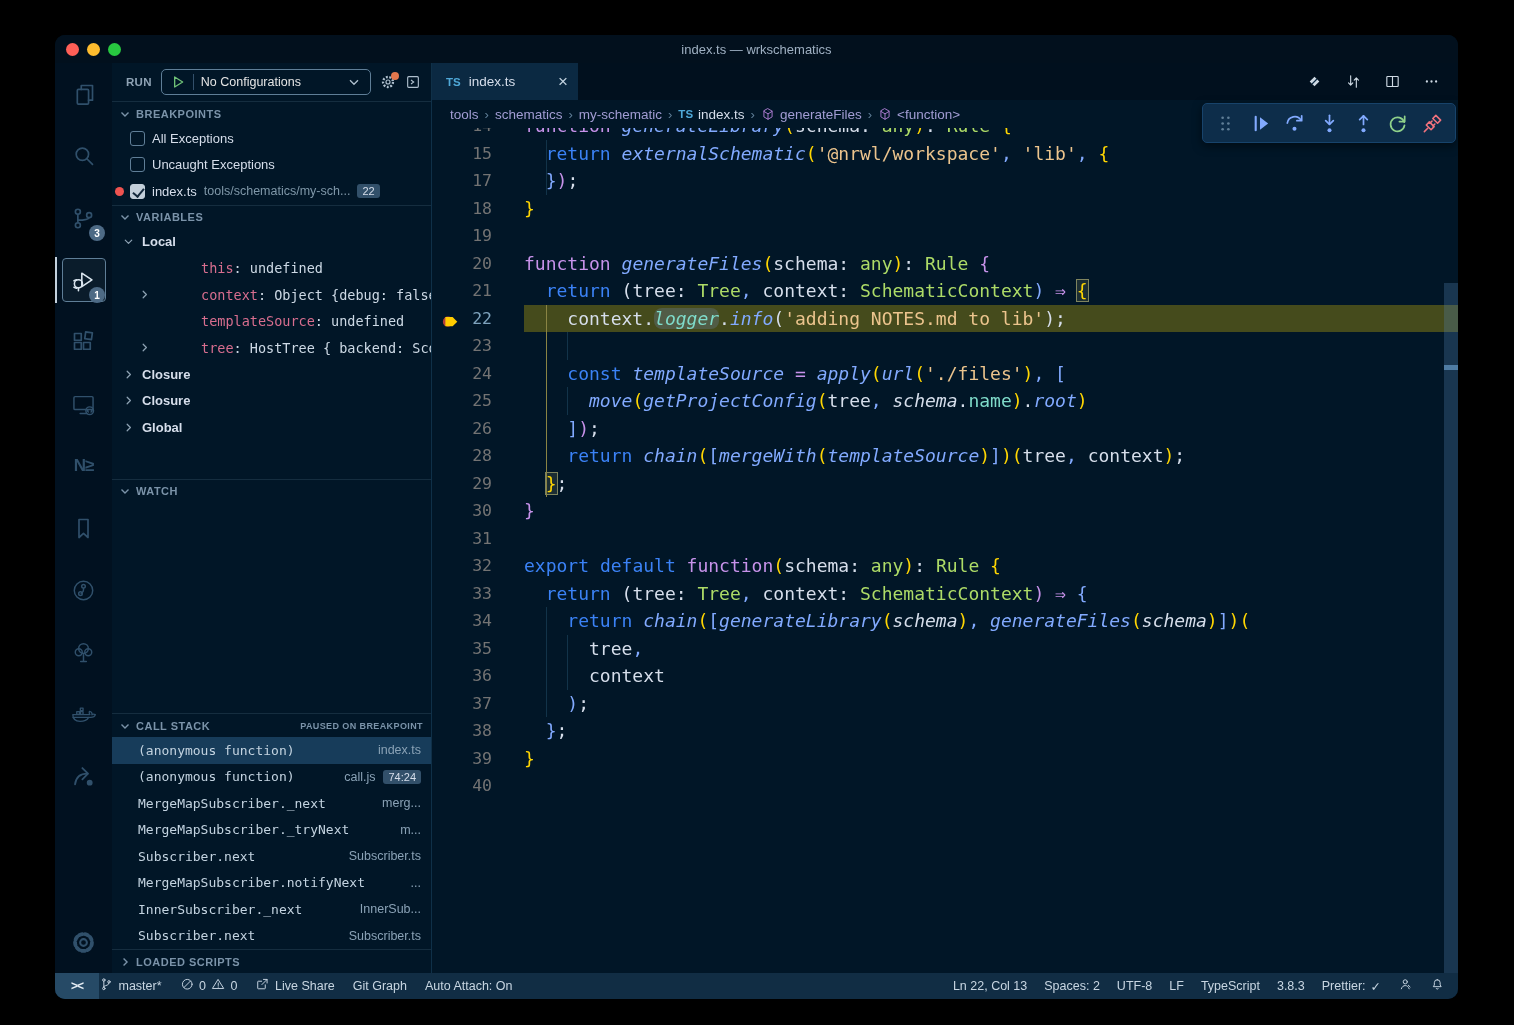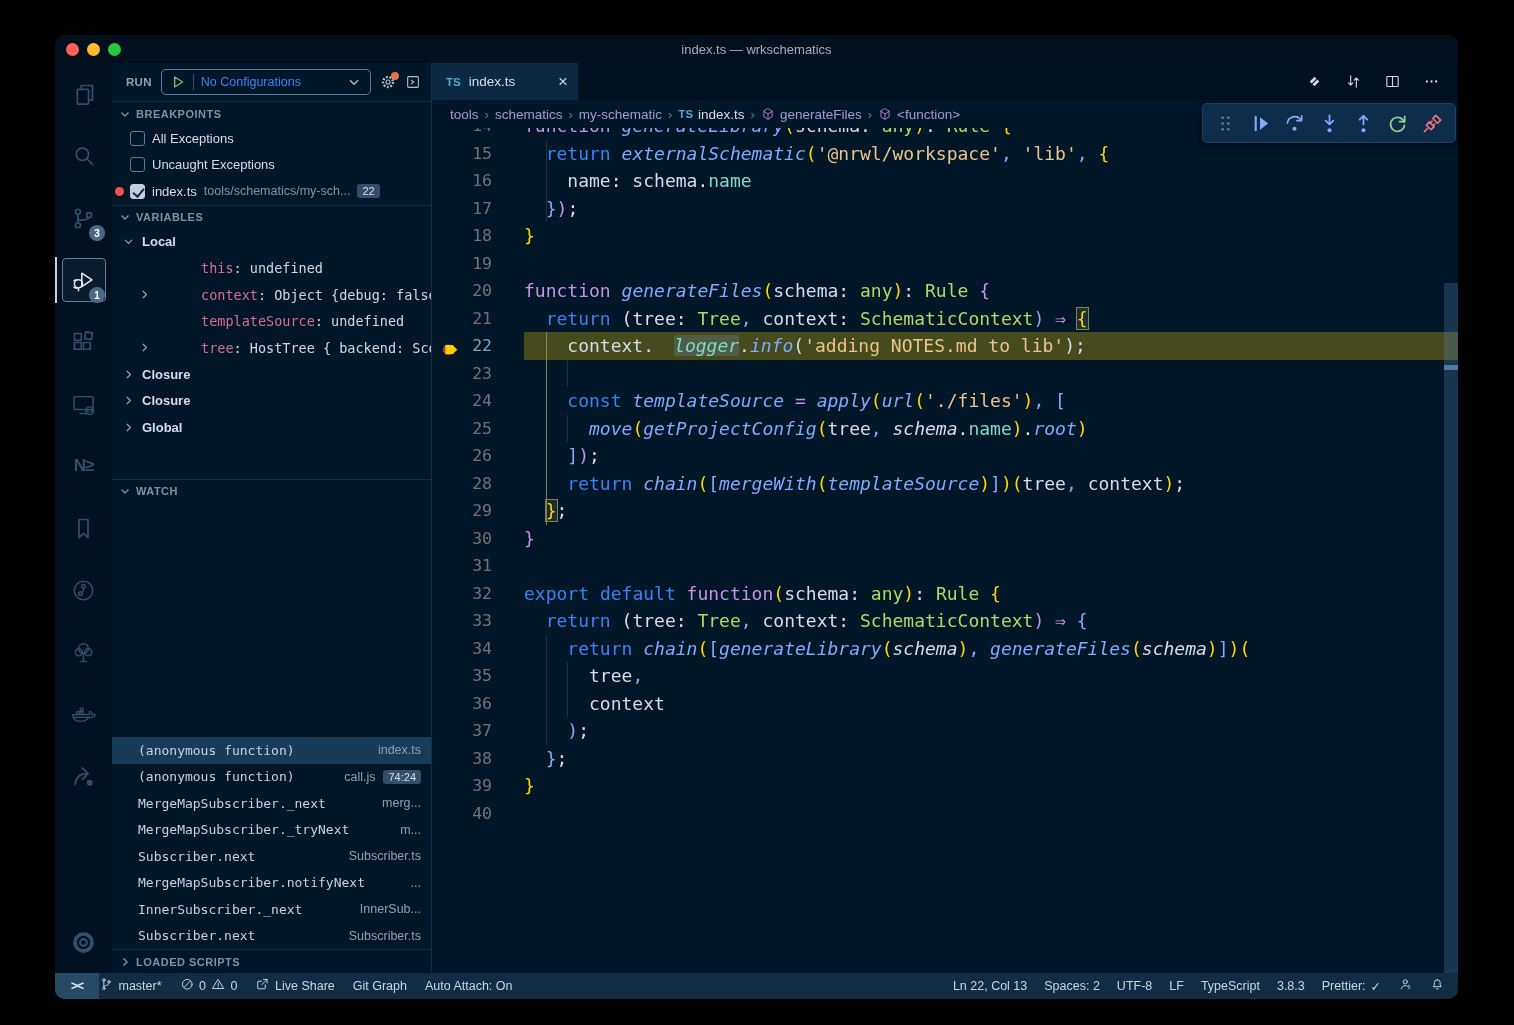--- a/index.html
+++ b/index.html
@@ -27,21 +27,21 @@
   .ab-item.active::before { content:""; position:absolute; left:0; top:8px; bottom:8px; width:2px; background:#c3d1dd; }
   .ab-badge { position:absolute; right:7px; bottom:8px; min-width:16px; height:16px; border-radius:8px;
     background:#4d6a85; color:#fff; font-size:10px; font-weight:bold; display:grid; place-items:center; padding:0 3px; }
   .ab-spacer { flex:1; }
   
   .sidebar { width:320px; background:#011627; border-right:1px solid #0f3048; display:flex; flex-direction:column; flex:none; font-size:13px; color:#d6deeb; }
   .run-row { height:38px; display:flex; align-items:center; padding:0 10px 0 14px; gap:9px; flex:none; }
   .run-label { color:#8fa3b5; font-size:11.5px; font-weight:bold; letter-spacing:.3px; }
   .run-pill { flex:1; height:26px; border:1px solid #5f7e97; border-radius:5px; display:flex; align-items:center; padding:0 8px; gap:7px; cursor:pointer; }
   .run-pill .sep { width:1px; height:16px; background:#33506b; }
-  .run-pill .cfg { flex:1; font-size:12.5px; color:#3b82f6; white-space:nowrap; overflow:hidden; }
+  .run-pill .cfg { flex:1; font-size:12.5px; color:#e5e5e5; white-space:nowrap; overflow:hidden; }
   .icon-s { width:16px; height:16px; color:#aebfcd; position:relative; }
   .icon-s svg{ width:16px; height:16px; }
   .gear-dot { position:absolute; top:-2px; right:-3px; width:8px; height:8px; border-radius:50%; background:#e2774d; }
   .sec-head { height:24px; display:flex; align-items:center; gap:4px; padding:0 8px 0 6px; flex:none;
     border-top:1px solid rgba(95,126,151,.22); color:#7b93a9; font-size:11px; font-weight:bold; letter-spacing:.5px; cursor:pointer; }
   .sec-head .chev { width:14px; height:14px; color:#7b93a9; }
   .sec-head .chev svg{ width:14px; height:14px;}
   .sec-head .right { margin-left:auto; font-size:9px; letter-spacing:.4px; color:#7b93a9; }
   .bp-rows { flex:none; }
   .rowitem { height:26.5px; display:flex; align-items:center; padding-left:14px; gap:7px; cursor:pointer;text-align:right; }
@@ -104,21 +104,21 @@
   .tk-prop{color:#7fdbca}
   .tk-type{color:#addb67}
   .tk-str{color:#ecc48d}
   .tk-txt{color:#d6deeb}
   .tk-wi{color:#d6deeb;font-style:italic}
   .tk-pg{color:#ffd602}
   .tk-pp{color:#c792ea}
   .tk-pb{color:#82aaff}
   .tk-op{color:#c792ea}
   .bm { box-shadow:0 0 0 1px #7f845e; background:rgba(127,132,94,.22); }
-  .hl { background:rgba(103,126,148,.35); border-radius:2px;margin-left:20px; }
+  .hl { background:rgba(103,126,148,.35); border-radius:8px; }
   .step-arrow { position:absolute; left:10px; top:6px; width:17px; height:16px; }
   .scroll-slider { position:absolute; right:0; top:155px; bottom:0; width:14px; background:rgba(84,130,176,.30); z-index:4; }
   .ovr-mark { position:absolute; right:0; width:14px; height:5px; background:#4f7ca3; top:237px; z-index:5; }
   
   .statusbar { height:26px; background:#112d44; display:flex; align-items:center; flex:none; font-size:12.5px; color:#c8d6e2; }
   .sb-remote { width:44px; height:26px; background:#264a66; display:grid; place-items:center; color:#e6eef5;
     font-weight:bold; font-size:12px; letter-spacing:-1px; cursor:pointer; flex:none; }
   .sb-left { display:flex; align-items:center; gap:18px; }
   .sb-right { margin-left:auto; display:flex; align-items:center; gap:17px; padding-right:14px; }
   .sb-item { display:flex; align-items:center; gap:5px; cursor:pointer; white-space:nowrap; }
@@ -362,20 +362,27 @@
         </div>
 
       <div class="sec-head">
         <span class="chev"><svg viewBox="0 0 24 24" fill="none" stroke="currentColor" stroke-width="2.4">
               <path d="M6 9.5l6 6 6-6"></path>
             </svg></span>
         <span>WATCH</span>
       </div>
       <div class="watch-body"></div>
 
+      <div class="sec-head">
+        <span class="chev"><svg viewBox="0 0 24 24" fill="none" stroke="currentColor" stroke-width="2.4">
+              <path d="M6 9.5l6 6 6-6"></path>
+            </svg></span>
+        <span>CALL STACK</span>
+        <span class="right">PAUSED ON BREAKPOINT</span>
+      </div>
       <div class="cs-rows" id="cs-rows">
           <div class="cs-row selected">
             <span class="cs-fn">(anonymous function)</span>
             <span class="cs-file">index.ts</span>
           </div>
           <div class="cs-row">
             <span class="cs-fn">(anonymous function)</span>
             <span class="cs-file">call.js</span>
             <span class="badge">74:24</span>
           </div>
@@ -520,24 +527,20 @@
         <div id="code-lines">
             <div class="row" style="margin-top: -16px;">
               <div class="gut">14</div>
               <div class="lc"><span class="tk-kwf">function </span><span class="tk-fn">generateLibrary</span><span class="tk-pg">(</span><span class="tk-txt">schema: </span><span class="tk-type">any</span><span class="tk-pg">)</span><span class="tk-txt">: </span><span class="tk-type">Rule</span><span class="tk-txt"> </span><span class="tk-pg">{</span></div>
             </div>
             <div class="row">
               <div class="gut">15</div>
               <div class="lc"><span class="guide" style="left: 2ch;"></span><span class="tk-txt">  </span><span class="tk-kw">return</span><span class="tk-txt"> </span><span class="tk-fn">externalSchematic</span><span class="tk-pg">(</span><span class="tk-str">'@nrwl/workspace'</span><span class="tk-pb">,</span><span class="tk-txt"> </span><span class="tk-str">'lib'</span><span class="tk-pb">,</span><span class="tk-txt"> </span><span class="tk-pg">{</span></div>
             </div>
             <div class="row">
-              <div class="gut">16</div>
-              <div class="lc"><span class="guide" style="left: 2ch;"></span><span class="tk-txt">    name: schema.</span><span class="tk-prop">name</span></div>
-            </div>
-            <div class="row">
               <div class="gut">17</div>
               <div class="lc"><span class="guide" style="left: 2ch;"></span><span class="tk-txt">  </span><span class="tk-pb">}</span><span class="tk-pp">)</span><span class="tk-txt">;</span></div>
             </div>
             <div class="row">
               <div class="gut">18</div>
               <div class="lc"><span class="tk-pg">}</span></div>
             </div>
             <div class="row">
               <div class="gut">19</div>
               <div class="lc"></div>

